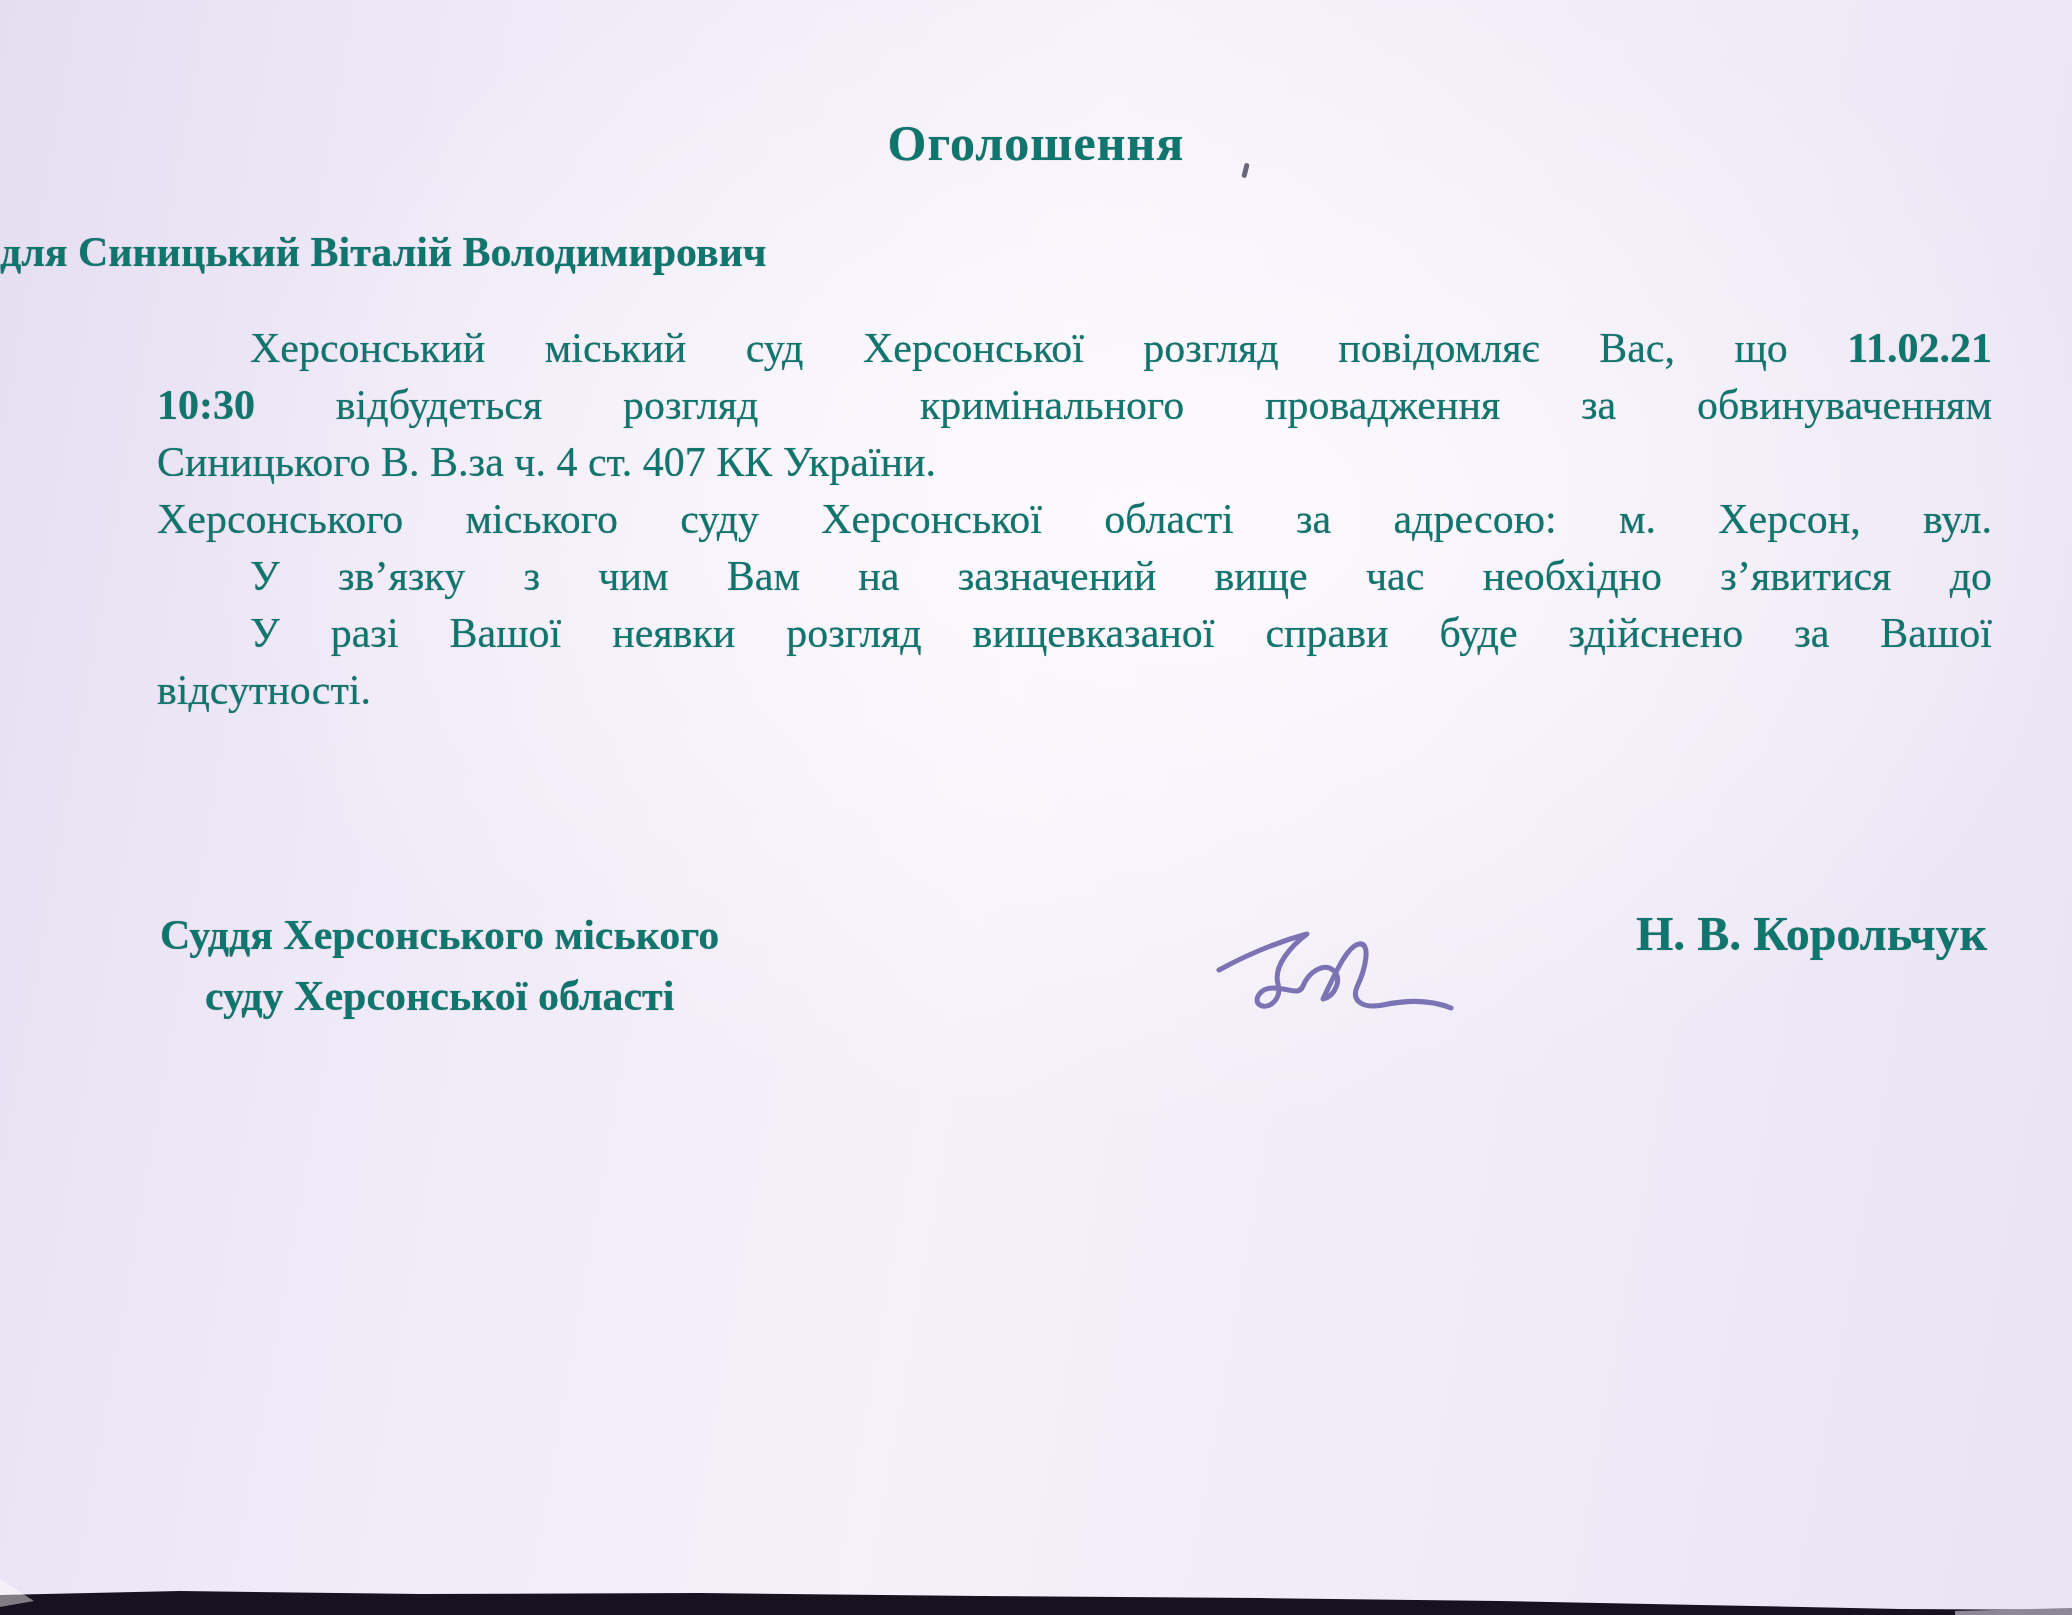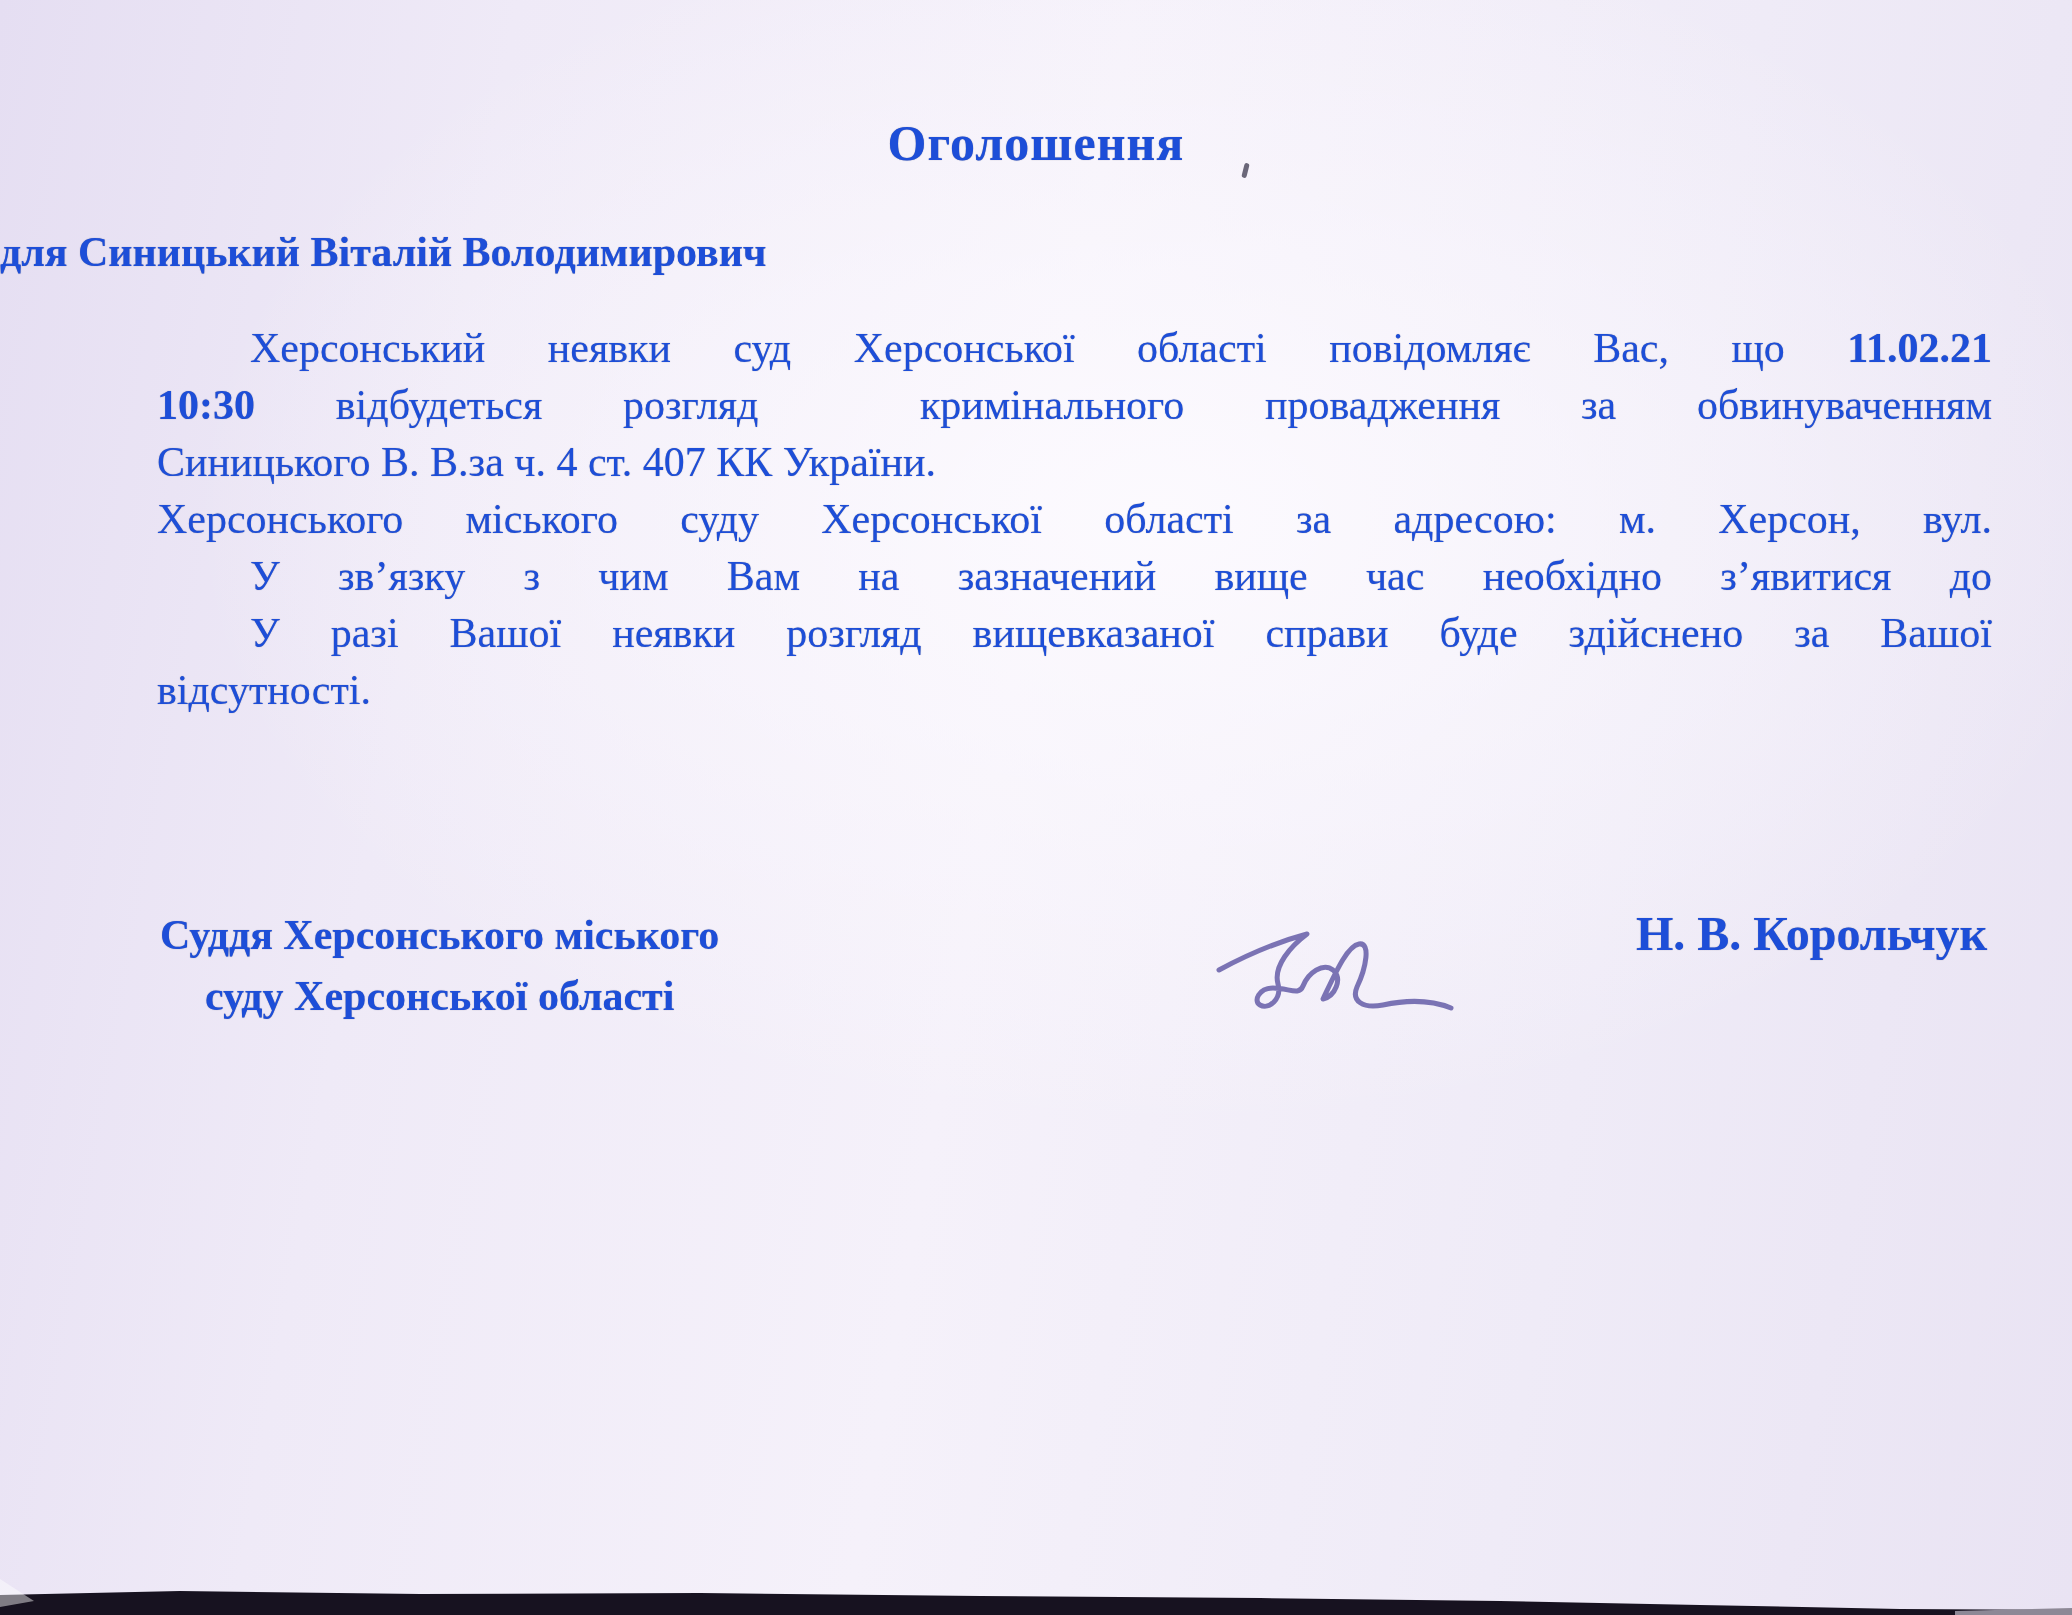--- a/index.html
+++ b/index.html
@@ -8,21 +8,21 @@
     position: relative; overflow: hidden;
     font-family: "Liberation Serif", serif;
     background: #ece6f5;
   }
   .paper {
     position: absolute; inset: 0;
     background:
       radial-gradient(ellipse 1500px 950px at 56% 32%, rgba(253,251,255,0.9) 0%, rgba(253,251,255,0) 65%),
       linear-gradient(100deg, #e5def2 0%, #efeaf7 22%, #f5f1fa 48%, #efebf7 75%, #e9e3f3 100%);
   }
-  .ink { color: #1d4ed8; text-shadow: 0 0 1px rgba(35,32,51,0.45); }
+  .ink { color: #0f766e; text-shadow: 0 0 1px rgba(35,32,51,0.45); }
   .doc-title {
     position: absolute; top: 80px; left: 0; width: 100%;
     text-align: center; font-size: 50px; font-weight: bold; letter-spacing: 1px;
   }
   .recipient {
     position: absolute; top: 228px; left: 0; width: 100%;
     text-align: left; font-size: 42px; font-weight: bold;
   }
   .body-block {
     position: absolute; top: 320px; left: 157px; width: 1835px;
@@ -53,21 +53,21 @@
 <div class="paper"></div>
 
 <div class="speck"></div>
 
 <h1 class="doc-title ink">Оголошення</h1>
 
 <div class="recipient ink">для Синицький Віталій Володимирович</div>
 
 <div class="body-block ink">
   <div class="line jl ind">
-    <span>Херсонський неявки суд Херсонської області повідомляє Вас, що</span>
+    <span>Херсонський міський суд Херсонської розгляд повідомляє Вас, що</span>
     <span class="b">11.02.21</span>
   </div>
   <div class="line jl">
     <span class="b">10:30</span>
     <span>відбудеться розгляд &nbsp;кримінального провадження за обвинуваченням</span>
   </div>
   <div class="line">Синицького В. В.за ч. 4 ст. 407 КК України.</div>
 
   <div class="line jl">Херсонського міського суду Херсонської області за адресою: м. Херсон, вул.</div>
   <div class="line jl ind">У зв’язку з чим Вам на зазначений вище час необхідно з’явитися до</div>

